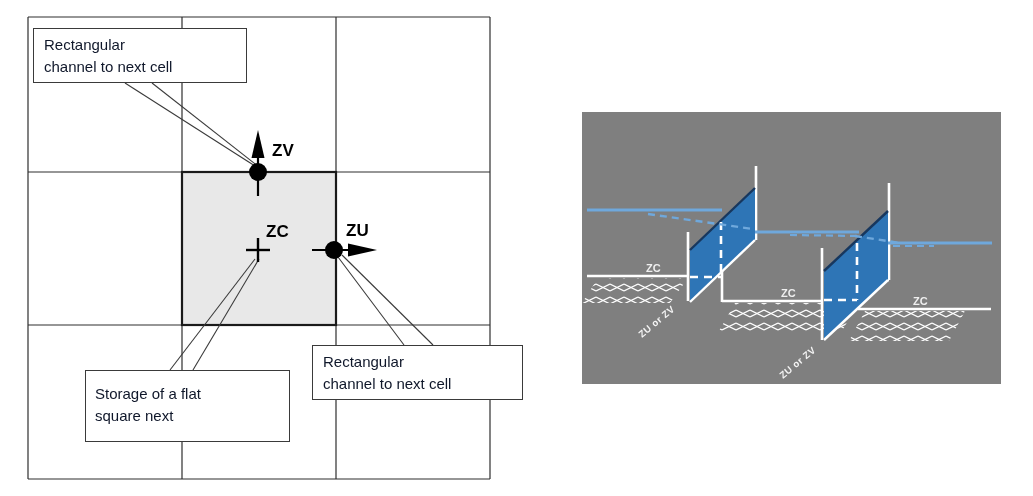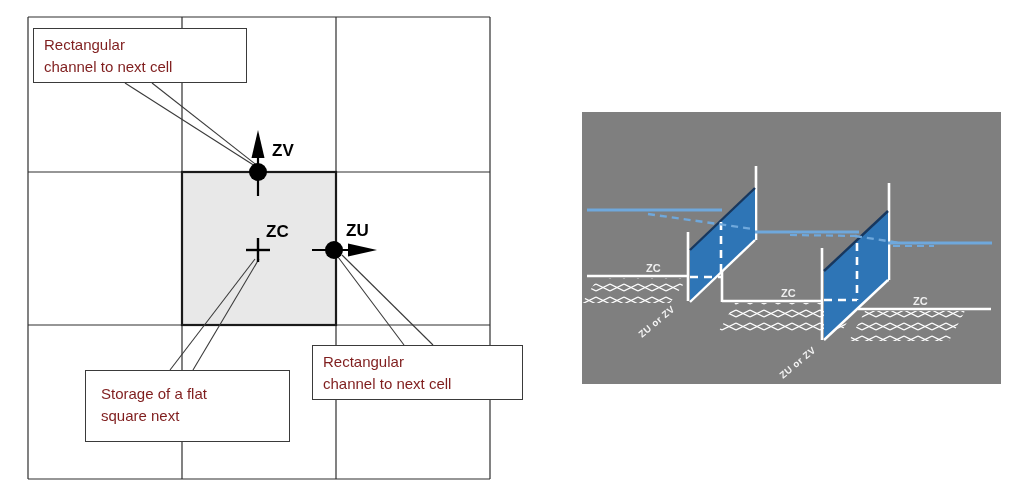--- a/index.html
+++ b/index.html
@@ -4,21 +4,21 @@
 <style>
   html,body{margin:0;padding:0;background:#ffffff;}
   #canvas{position:relative;width:1033px;height:496px;background:#ffffff;overflow:hidden;
           font-family:"Liberation Sans",sans-serif;}
   #scene{position:absolute;left:0;top:0;}
   svg text{font-family:"Liberation Sans",sans-serif;}
   .big-label{font-size:17px;font-weight:bold;fill:#000000;}
   .panel-label{font-size:11px;font-weight:bold;fill:#efefef;}
   .panel-label-rot{font-size:9.5px;font-weight:bold;fill:#f5f5f5;letter-spacing:.5px;}
   .callout{position:absolute;background:#ffffff;border:1.5px solid #3a3a3a;box-sizing:border-box;
-           color:#7f1d1d;font-size:15px;line-height:22px;padding:5px 0 0 10px;}
+           color:#0f172a;font-size:15px;line-height:22px;padding:5px 0 0 10px;}
   .callout div{white-space:nowrap;}
 </style>
 </head>
 <body>
 
 <div id="canvas">
 
 <svg id="scene" width="1033" height="496" viewBox="0 0 1033 496">
   <defs>
     <pattern id="hatch" width="14" height="13" patternUnits="userSpaceOnUse">
@@ -135,18 +135,18 @@
 <div class="callout" style="left:33px;top:28px;width:214px;height:55px;">
   <div>Rectangular</div>
   <div>channel to next cell</div>
 </div>
 
 <div class="callout" style="left:312px;top:345px;width:211px;height:55px;">
   <div>Rectangular</div>
   <div>channel to next cell</div>
 </div>
 
-<div class="callout" style="left:85px;top:370px;width:205px;height:72px;padding-top:12px;padding-left:15px;">
+<div class="callout" style="left:85px;top:370px;width:205px;height:72px;padding-top:12px;padding-left:9px;">
   <div>Storage of a flat</div>
   <div>square next</div>
 </div>
 
 </div>
 
 </body></html>

